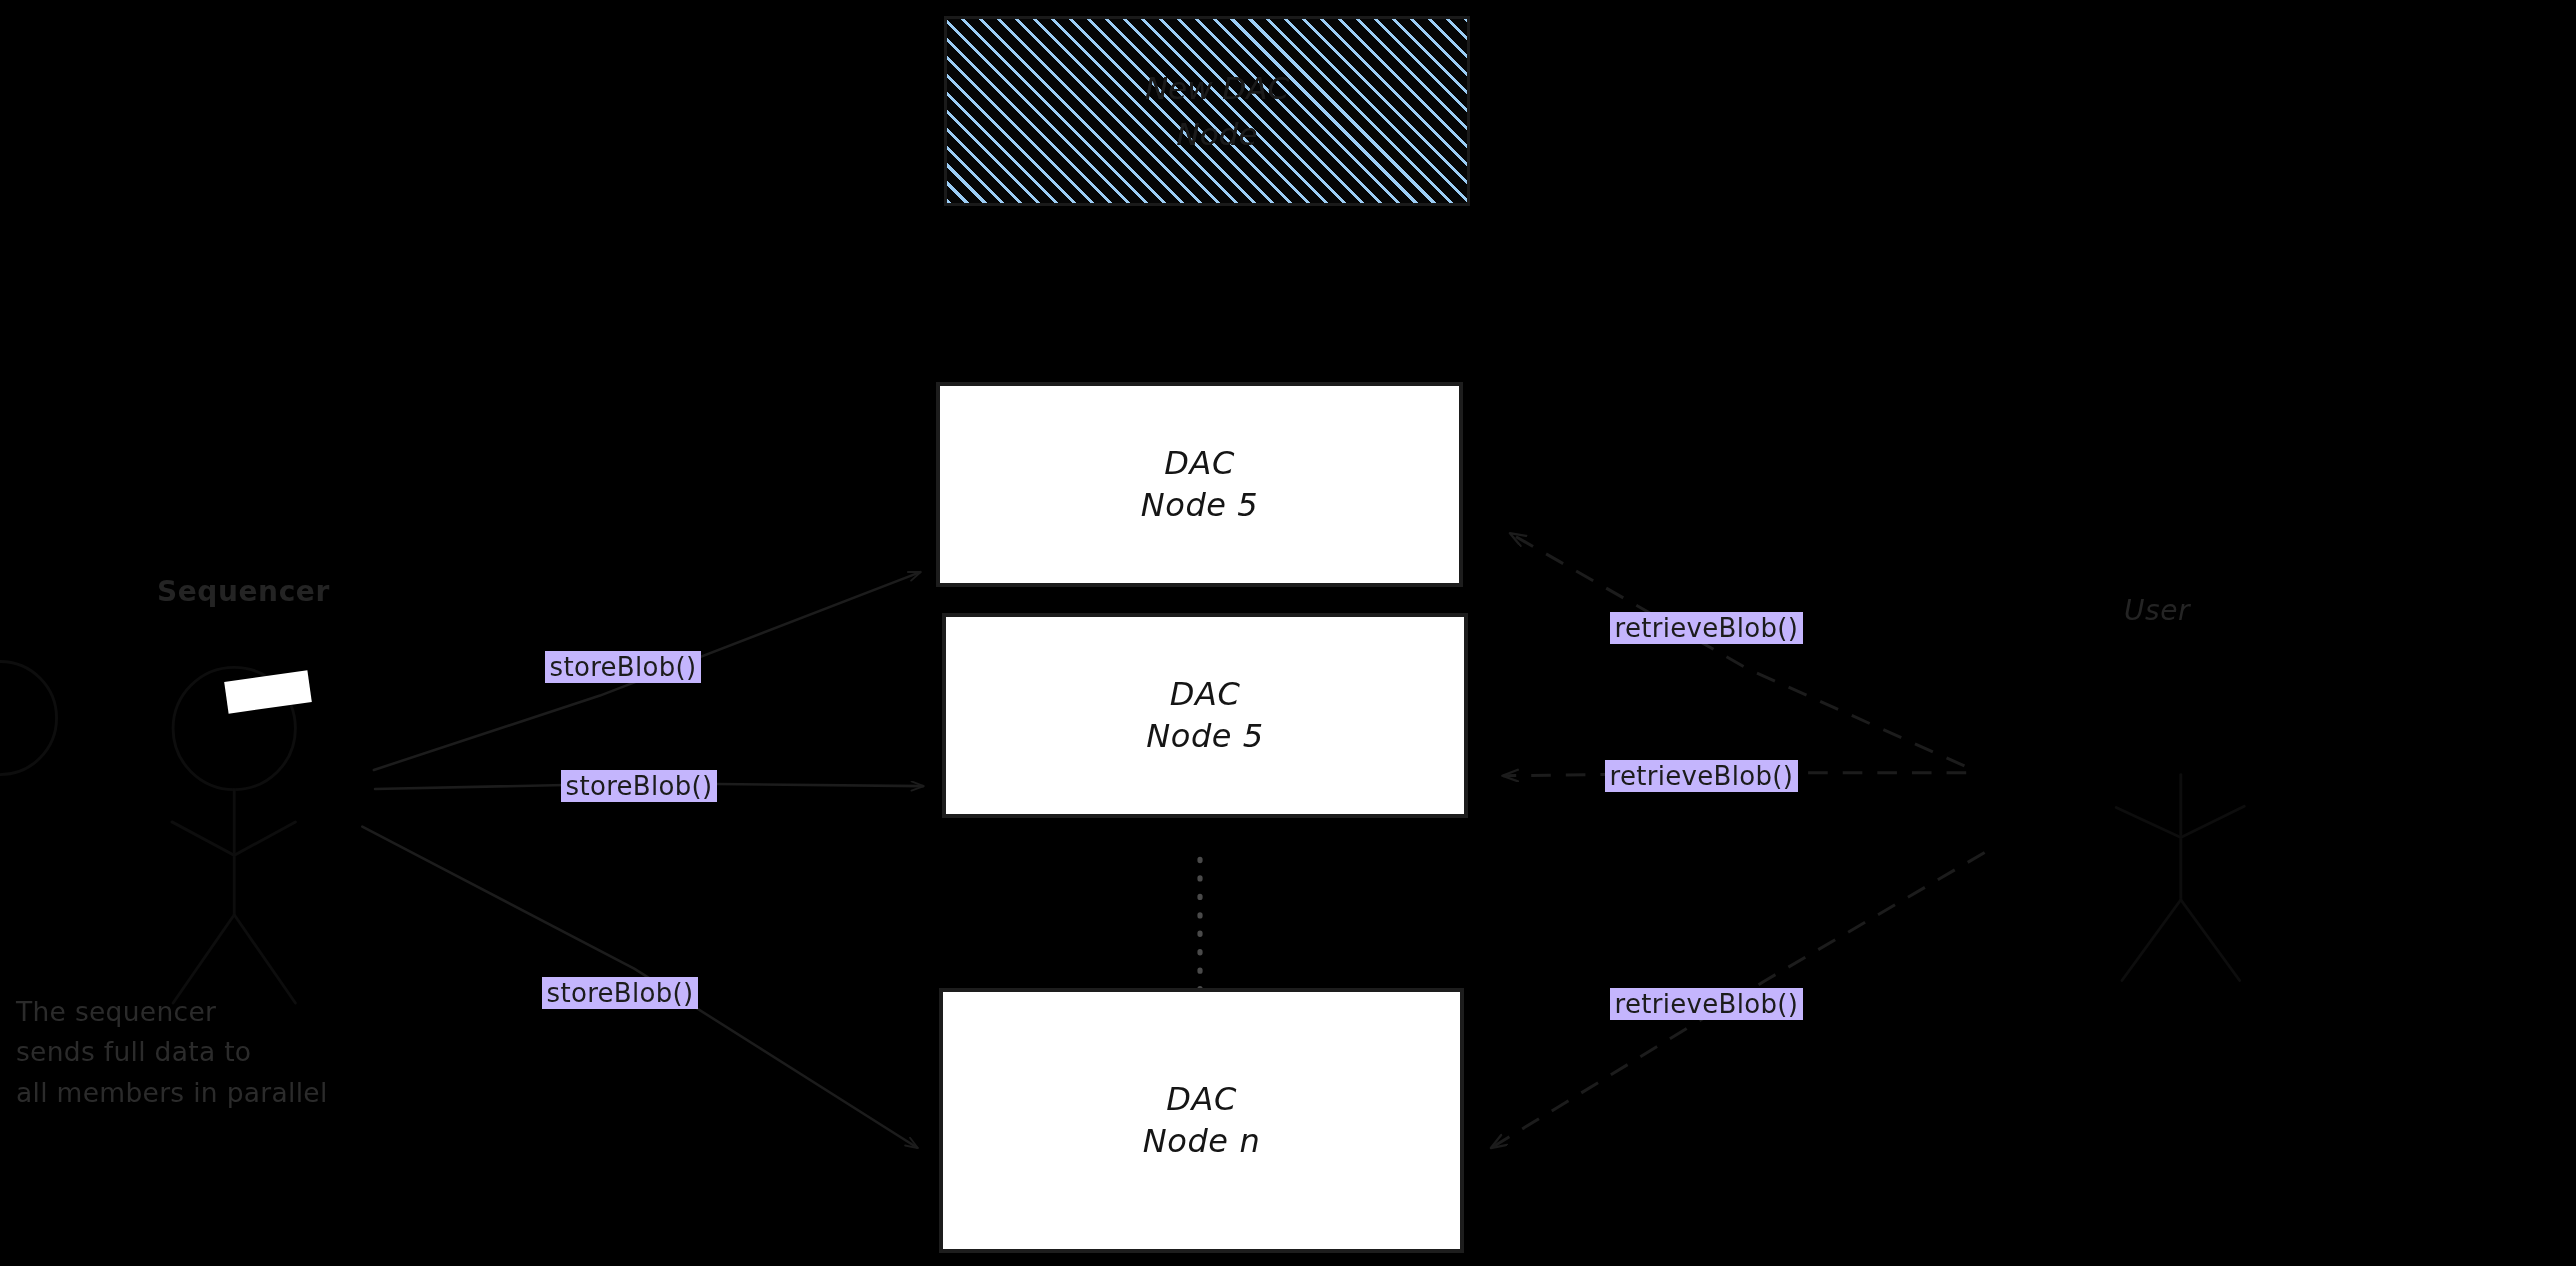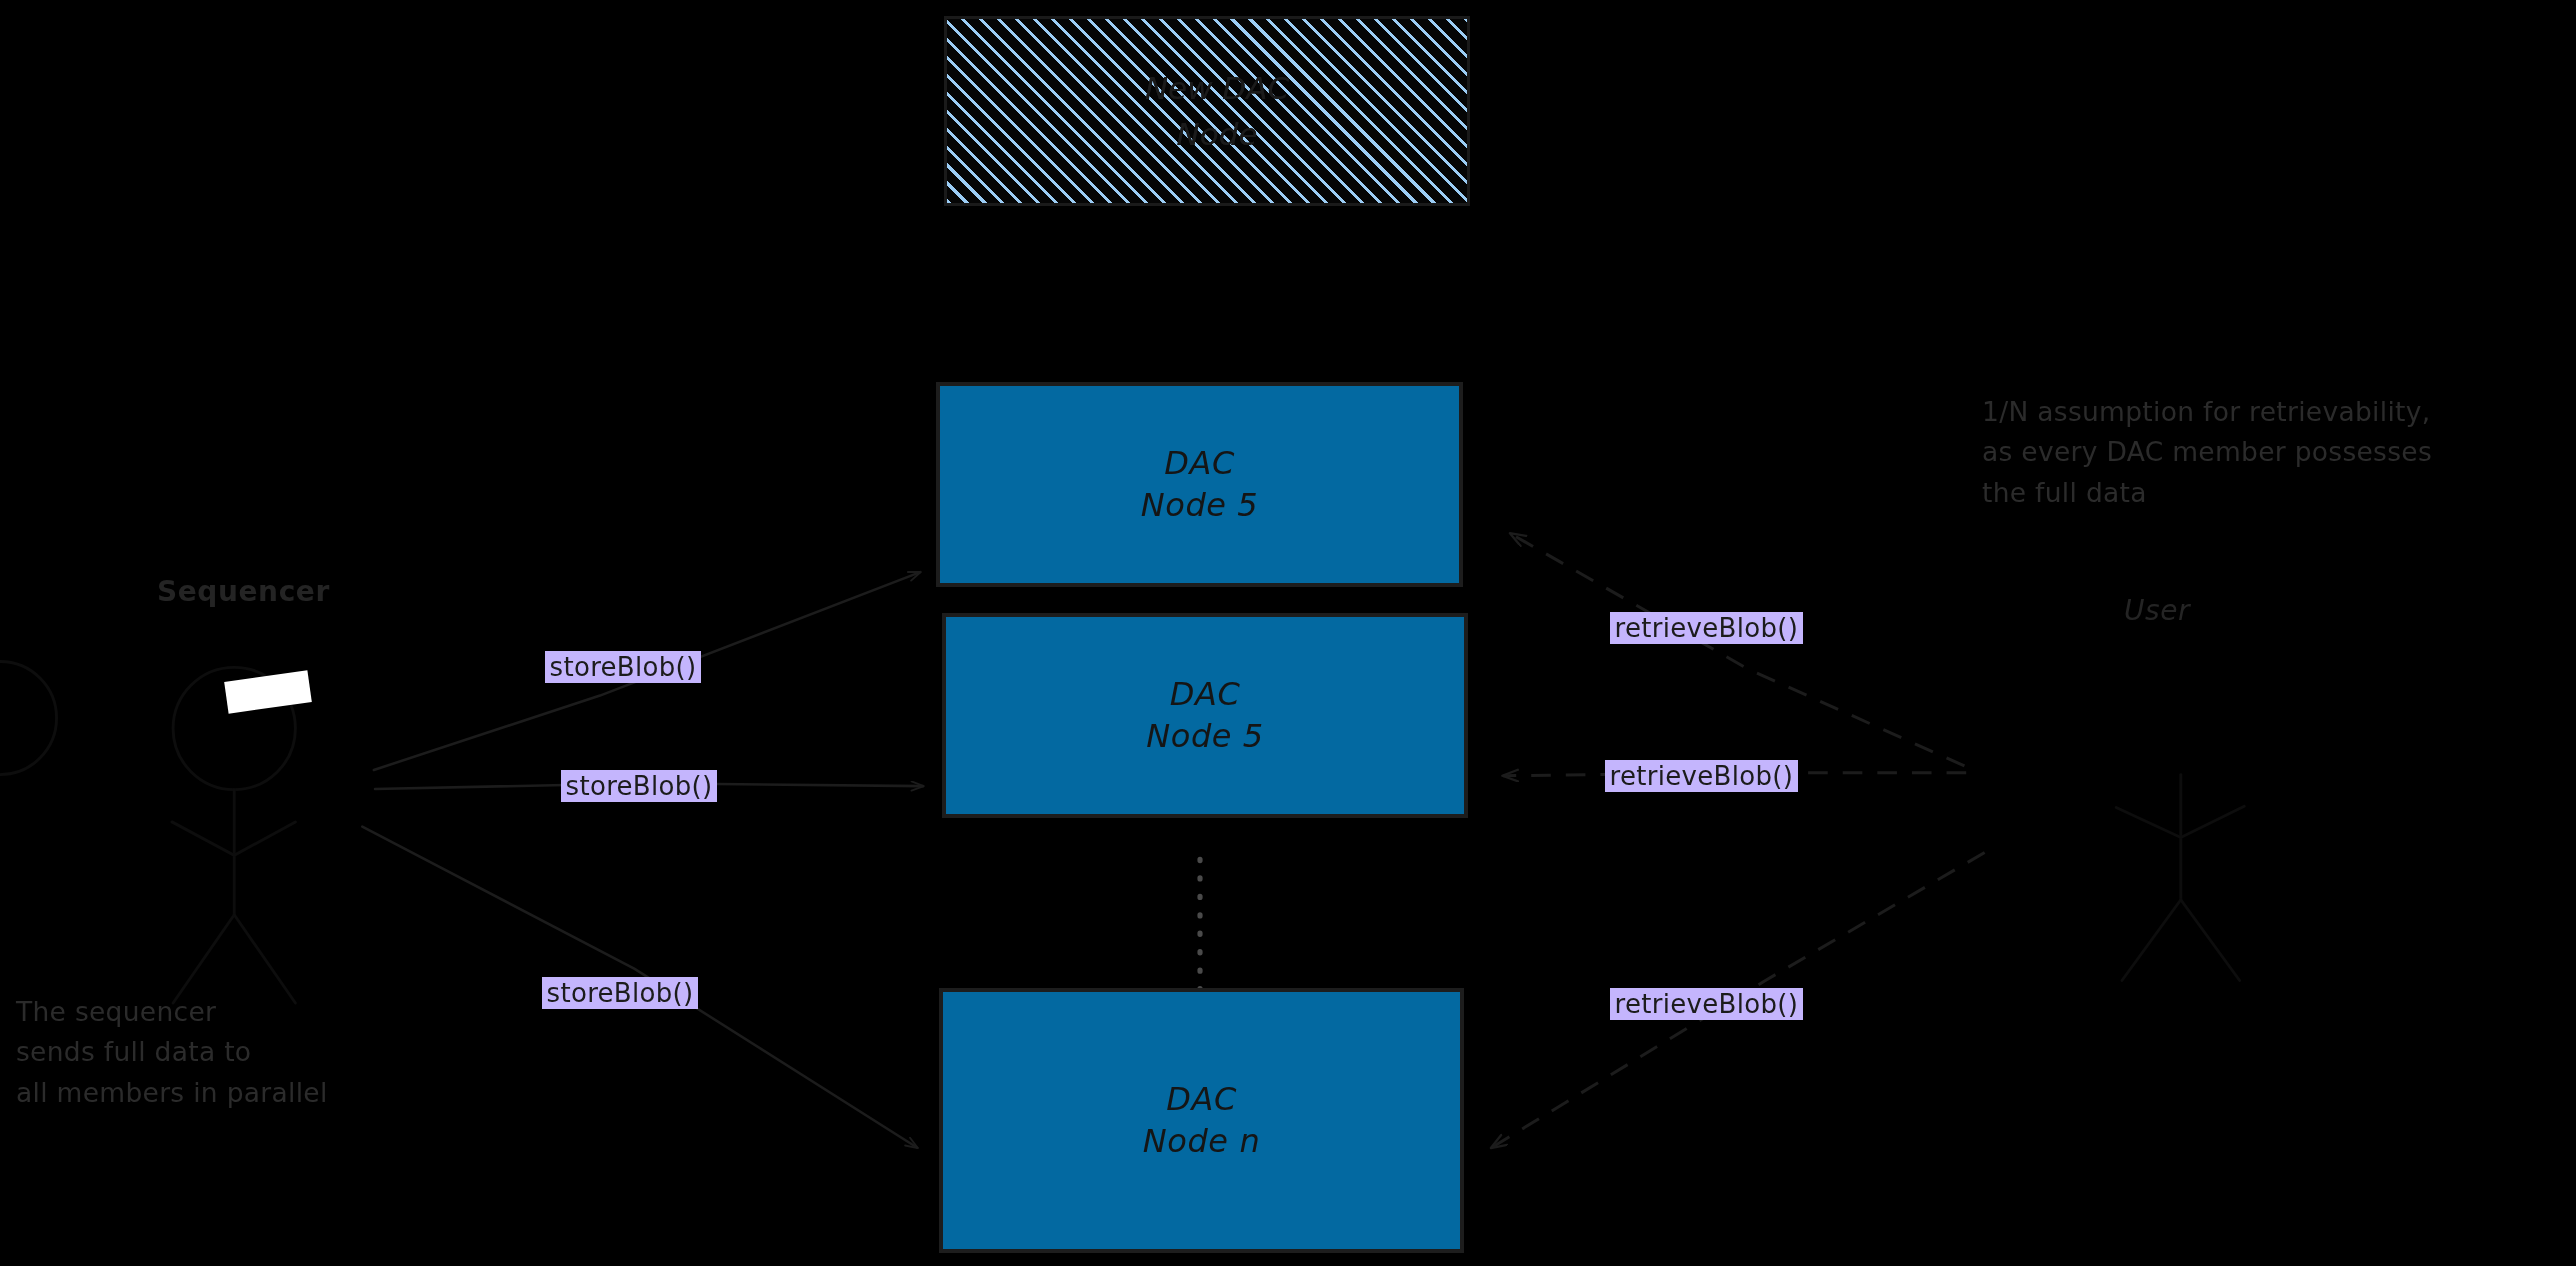--- a/index.html
+++ b/index.html
@@ -20,21 +20,21 @@
     left: 0;
     top: 0;
     width: 2576px;
     height: 1266px;
     overflow: visible;
   }
 
   
   .node-box {
     position: absolute;
-    background: #0369a1;
+    background: #ffffff;
     border: 4px solid #1d1d1d;
     box-sizing: border-box;
     display: flex;
     flex-direction: column;
     align-items: center;
     justify-content: center;
   }
   .node-box .node-line {
     color: #151515;
     font-size: 32px;
@@ -186,22 +186,19 @@
 
   <div class="edge-label" style="left:542px; top:977px;">storeBlob()</div>
 
   <div class="edge-label" style="left:1610px; top:612px;">retrieveBlob()</div>
 
   <div class="edge-label" style="left:1605px; top:760px;">retrieveBlob()</div>
 
   <div class="edge-label" style="left:1610px; top:988px;">retrieveBlob()</div>
 
 
-  <div class="anno" style="left:1982px; top:392px; width:594px;">1/N assumption for retrievability,
-as every DAC member possesses
-the full data</div>
 
   <div class="anno" style="left:16px; top:992px; width:438px;">The sequencer
 sends full data to
 all members in parallel</div>
 
 </div>
 
 
 </body></html>

